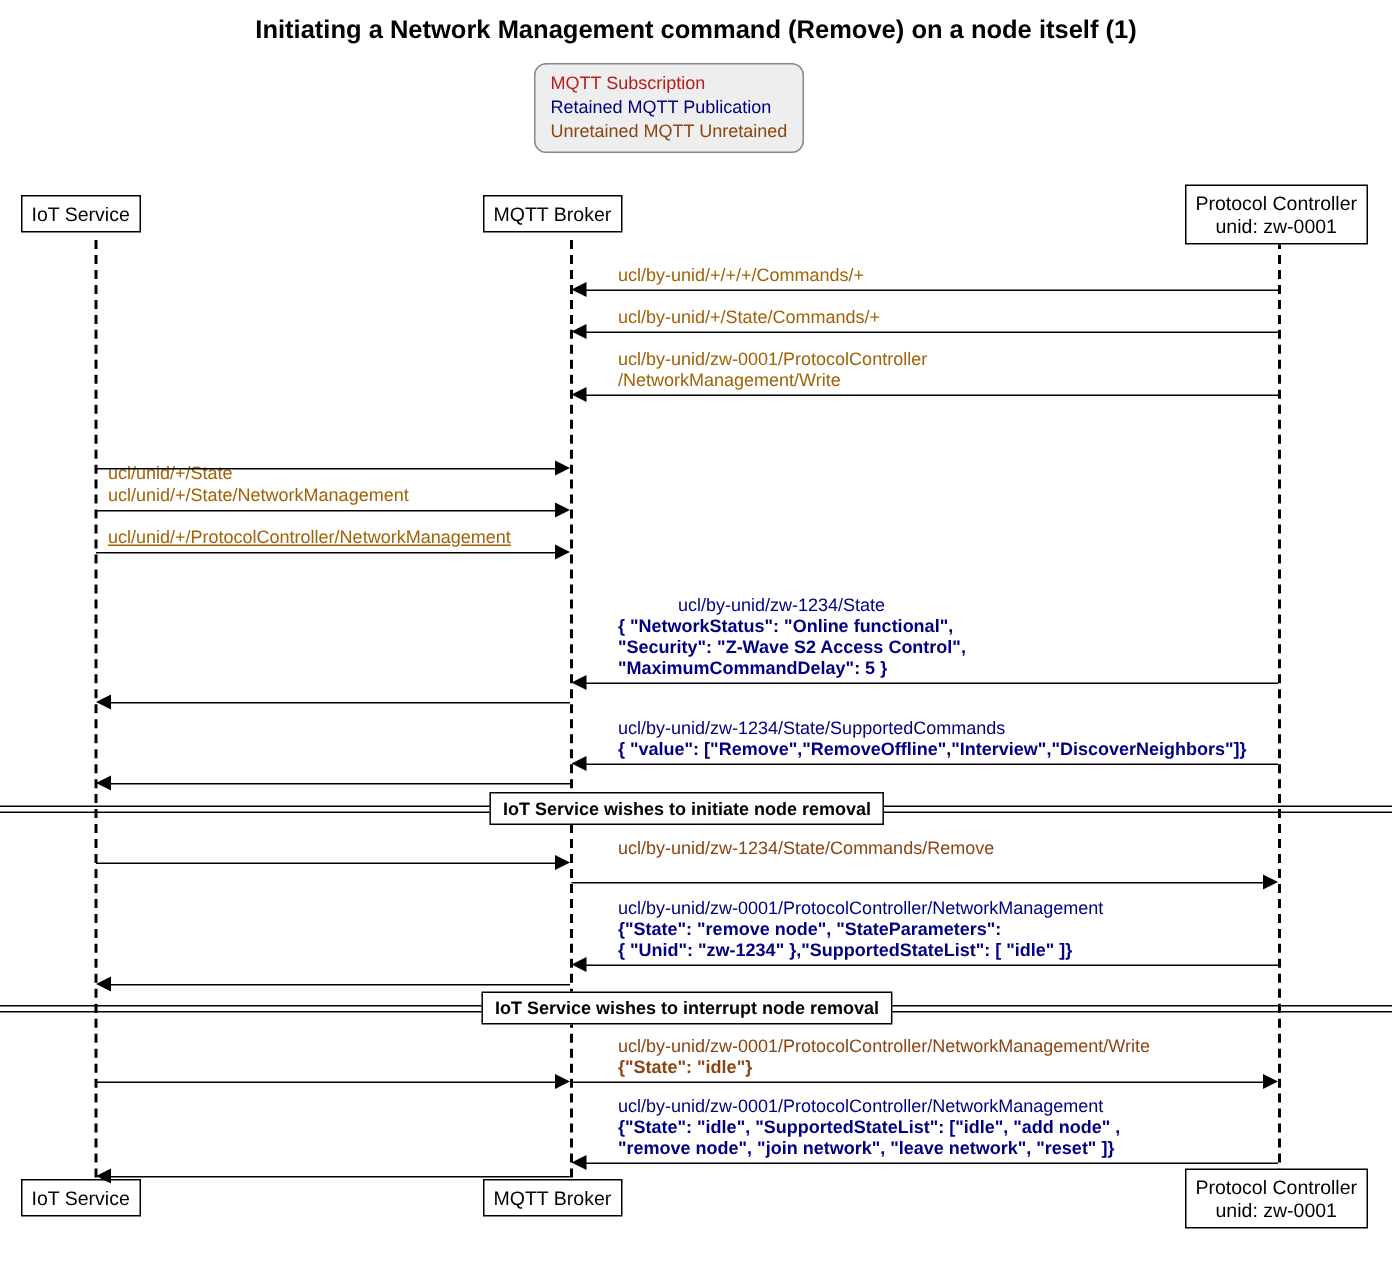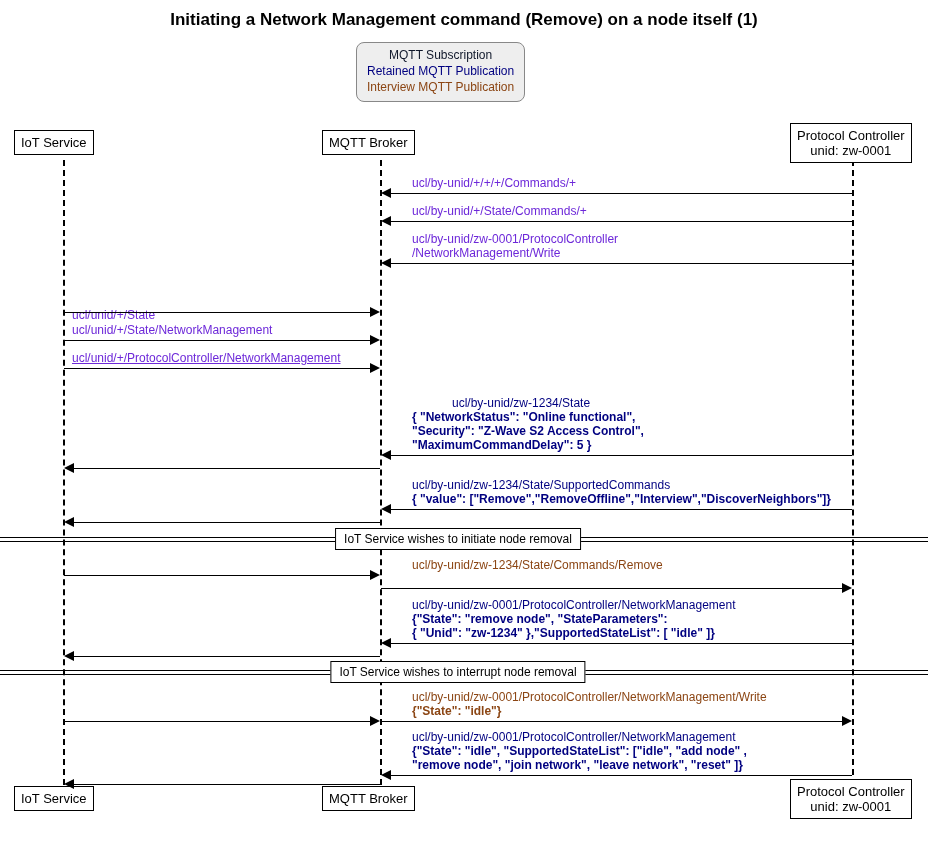--- a/index.html
+++ b/index.html
@@ -21,21 +21,21 @@
     position: absolute;
     left: 356px;
     top: 42px;
     background: #eee;
     border: 1px solid #888;
     border-radius: 8px;
     padding: 4px 10px 6px 10px;
     font-size: 12px;
     line-height: 16px;
   }
-  .legend .l1 { color: #0f172a; text-align: center; }
+  .legend .l1 { color: #b91c1c; }
   .legend .l2 { color: #000080; }
   .legend .l3 { color: #8b4513; }
 
   .participant-box {
     position: absolute;
     border: 1.5px solid #000;
     background: #fff;
     text-align: center;
     font-size: 13px;
     line-height: 15px;
@@ -45,21 +45,21 @@
   .lifeline {
     position: absolute;
     border-left: 2px dashed #000;
     top: 160px;
     bottom: 58px;
   }
   .msg-label {
     position: absolute;
     font-size: 12px;
     line-height: 14px;
-    color: #6d28d9;
+    color: #a16207;
   }
   .retained { color: #000080; }
   .unretained { color: #8b4513; }
 
   .arrow-line {
     position: absolute;
     height: 0;
     border-top: 1.4px solid #000;
   }
   .arrow-head-right {
@@ -80,35 +80,35 @@
     position: absolute;
     left: 0; right: 0;
     border-top: 1px solid #000;
     border-bottom: 1px solid #000;
     height: 3px;
   }
   .divider-label {
     position: absolute;
     background: #fff;
     border: 1px solid #000;
-    font-weight: normal;
+    font-weight: bold;
     font-size: 12px;
     padding: 3px 8px;
     transform: translateX(-50%);
   }
 </style>
 </head>
 <body>
 
 <div class="title">Initiating a Network Management command (Remove) on a node itself (1)</div>
 
 <div class="legend">
   <div class="l1">MQTT Subscription</div>
   <div class="l2">Retained MQTT Publication</div>
-  <div class="l3">Interview MQTT Publication</div>
+  <div class="l3">Unretained MQTT Unretained</div>
 </div>
 
 <div class="lifeline" style="left:63px;"></div>
 <div class="lifeline" style="left:380px;"></div>
 <div class="lifeline" style="left:852px;"></div>
 
 <div class="participant-box" style="left:14px; top:130px;">IoT Service</div>
 <div class="participant-box" style="left:322px; top:130px;">MQTT Broker</div>
 <div class="participant-box" style="left:790px; top:123px;">Protocol Controller
 unid: zw-0001</div>

